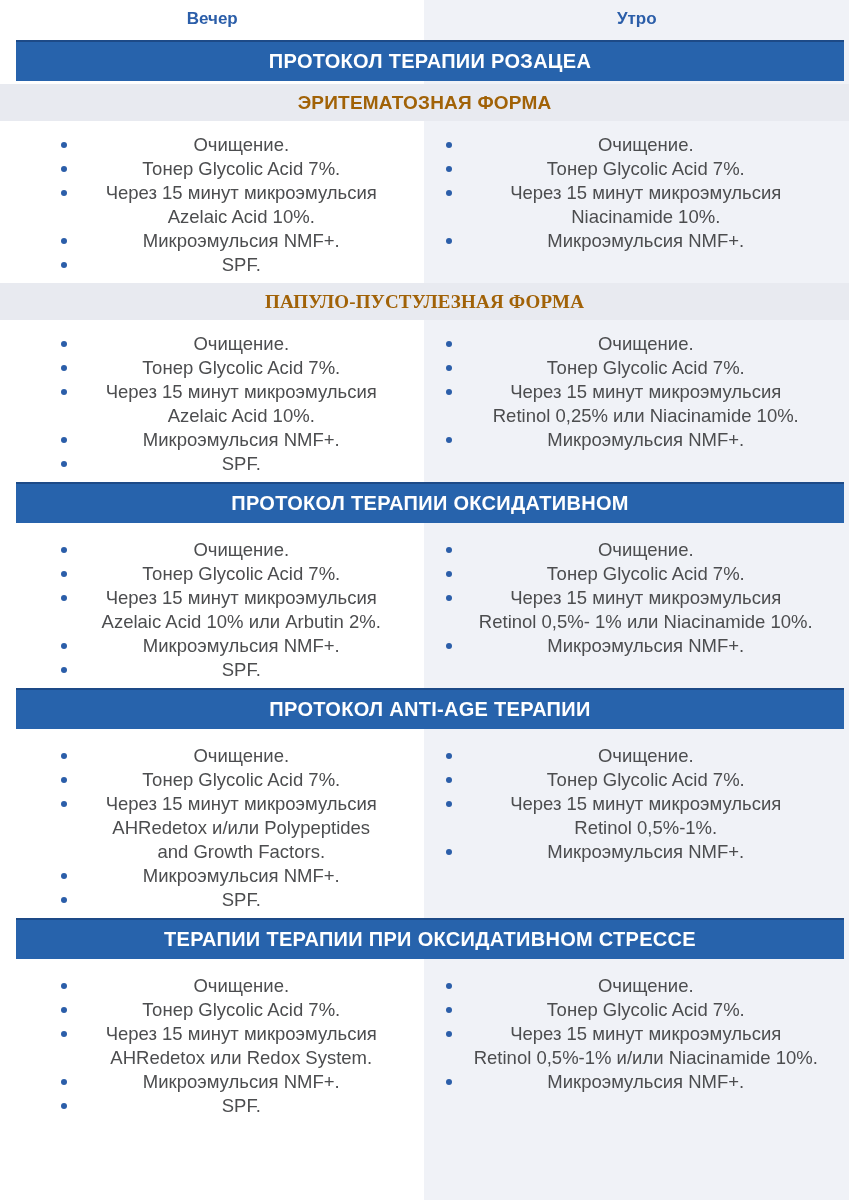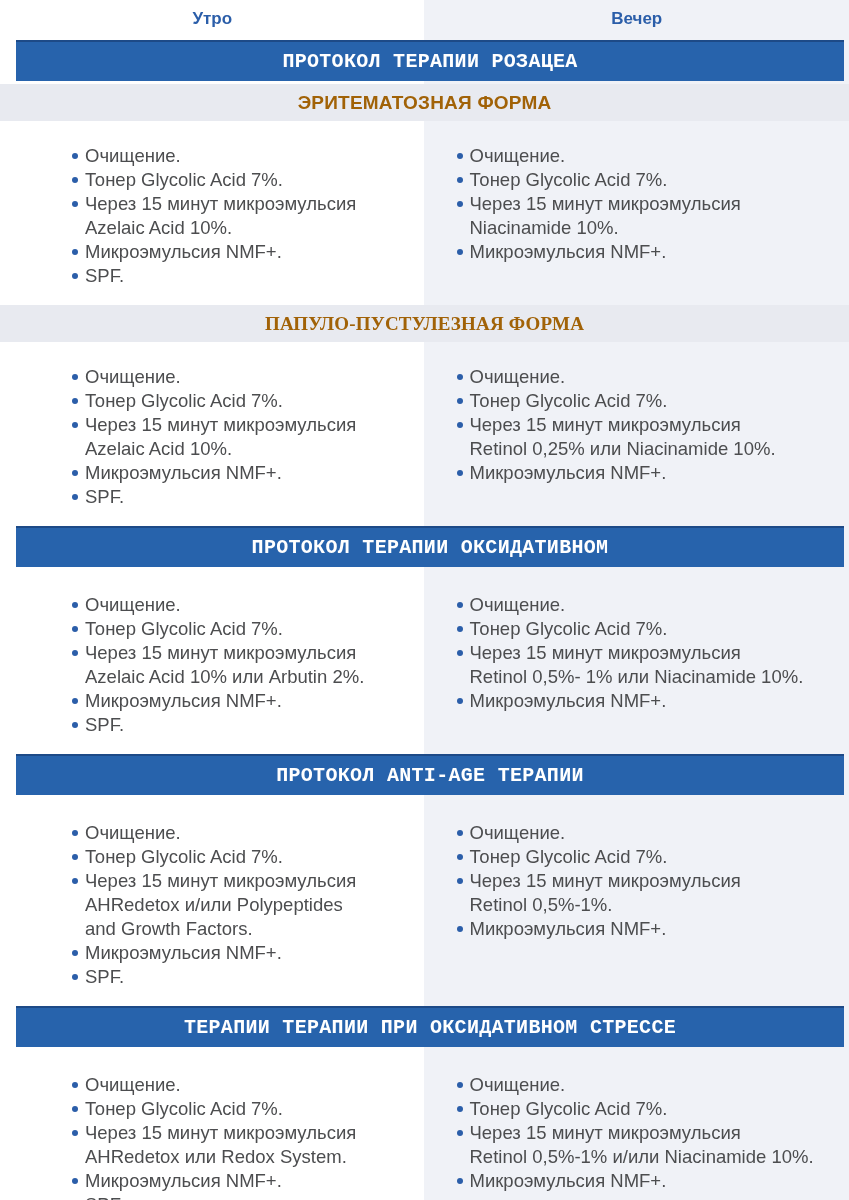--- a/index.html
+++ b/index.html
@@ -36,21 +36,20 @@
     margin: 2px 5px 3px 16px;
     background: #2763ac;
     border-top: 2px solid #1d4a87;
     display: flex;
     align-items: center;
     justify-content: center;
     color: #ffffff;
     font-weight: bold;
     font-size: 20px;
     letter-spacing: 0.3px;
-    font-family: Liberation Mono, monospace;
   }
   
   .sub-band {
     height: 37px;
     margin: 0 0 0 0;
     background: #e8eaf0;
     display: flex;
     align-items: center;
     justify-content: center;
     color: #a16207;
@@ -62,23 +61,24 @@
   
   .content-row {
     display: flex;
   }
   .cell {
     width: 50%;
     box-sizing: border-box;
     padding: 10px 14px 2px 0;
   }
   .cell ul {
-    margin: 13px;
+    margin: 2px;
     padding: 0;
     list-style: none;
+    text-align: center;
   }
   .cell.morning ul { padding-left: 59px; }
   .cell.evening ul { padding-left: 19px; }
   .cell li {
     position: relative;
     padding-left: 13px;
     font-size: 18.5px;
     line-height: 24px;
     color: #4c4d4f;
     white-space: pre-line;
@@ -94,22 +94,22 @@
     background: #2b5ea9;
   }
   .filler { flex: 1; }
 </style>
 </head>
 <body>
 
 <div class="page">
 
   <div class="col-headers">
+    <div class="col-header">Вечер</div>
     <div class="col-header">Утро</div>
-    <div class="col-header">Вечер</div>
   </div>
 
   <div class="main-band">ПРОТОКОЛ ТЕРАПИИ РОЗАЦЕА</div>
 
   <div class="sub-band">ЭРИТЕМАТОЗНАЯ ФОРМА</div>
 
   <div class="content-row">
     <div class="cell morning">
       <ul>
         <li>Очищение.</li>

